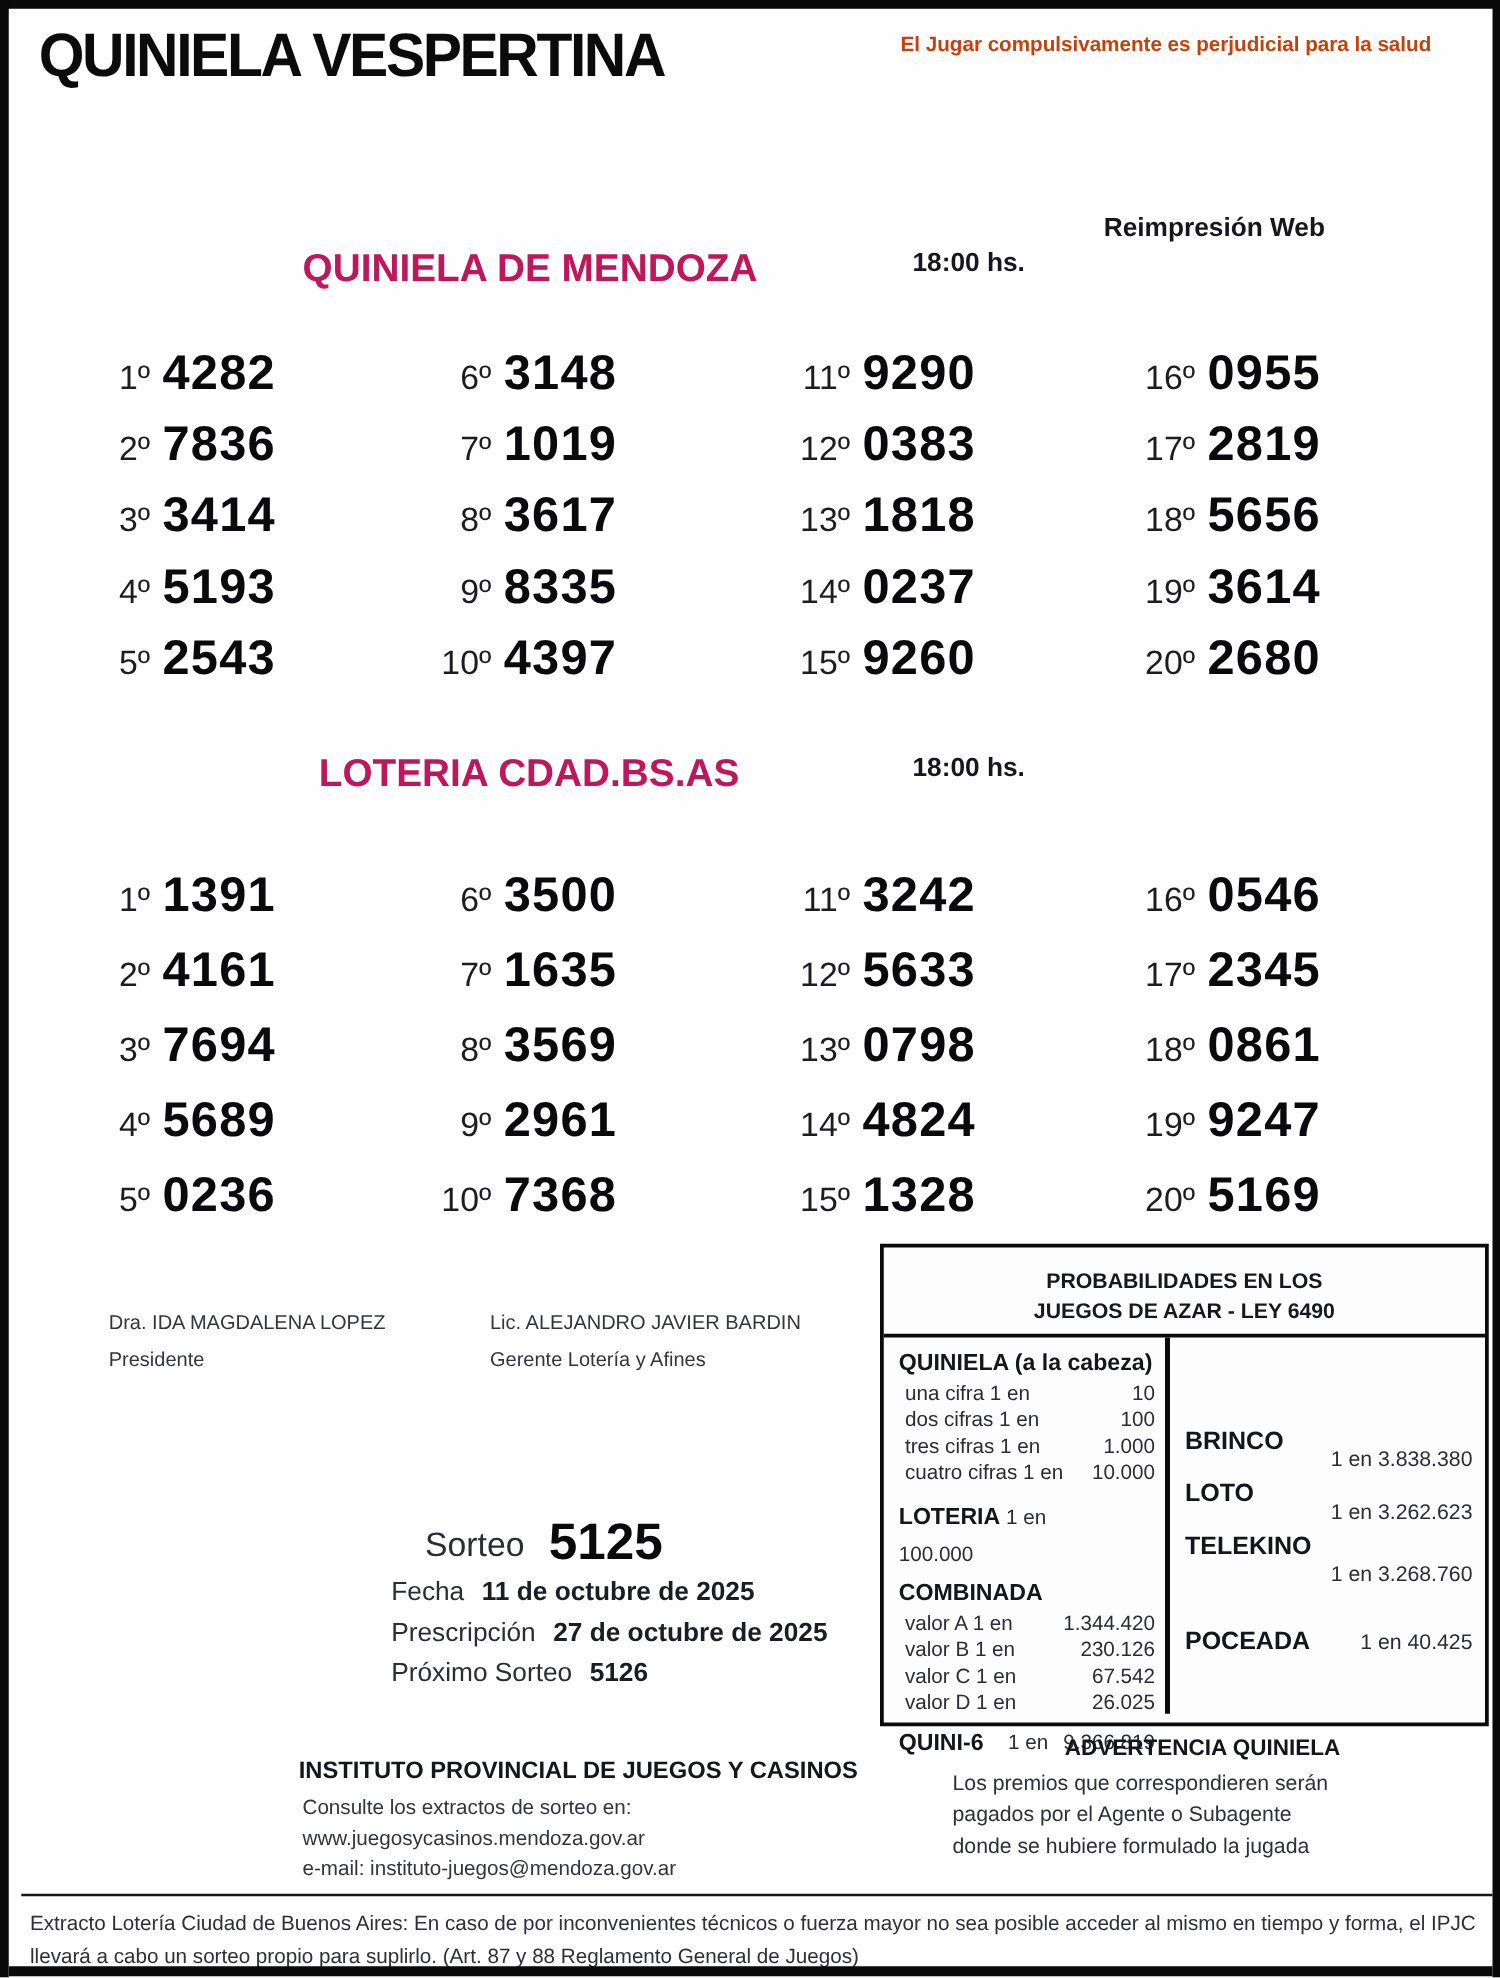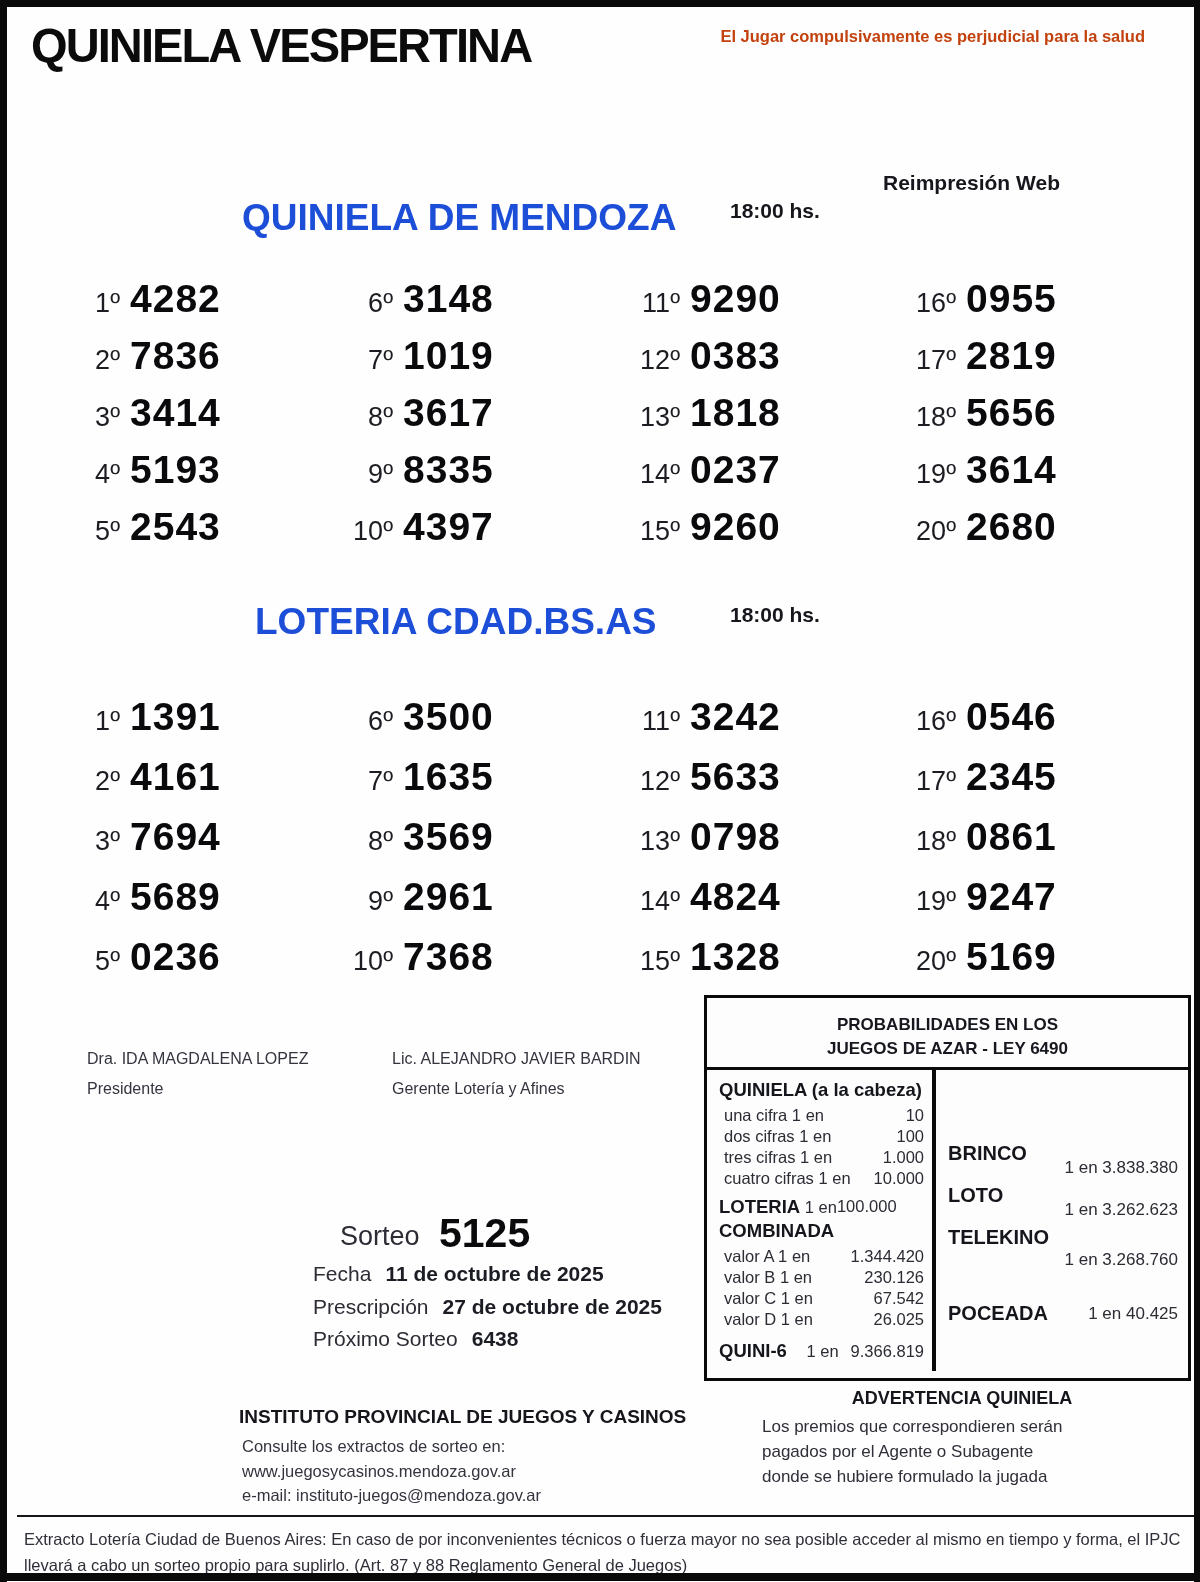--- a/index.html
+++ b/index.html
@@ -12,21 +12,21 @@
   }
   .abs{position:absolute;}
   .page-title{
     left:24px; top:10px; font-size:49px; font-weight:900; letter-spacing:-2px;
     transform:scaleX(.96); transform-origin:left top; color:#0b0b0b; white-space:nowrap;
   }
   .health-warning{
     left:690px; top:20px; width:448px; text-align:right;
     font-size:16.5px; font-weight:bold; color:#c2410c;
   }
-  .draw-title{font-size:37px; font-weight:bold; color:#1d4ed8; white-space:nowrap; letter-spacing:0px;}
+  .draw-title{font-size:31px; font-weight:bold; color:#be185d; white-space:nowrap; letter-spacing:0px;}
   .draw-time{font-size:21px; font-weight:bold; color:#16161c;}
   .reprint{left:876px; top:164px; font-size:21px; font-weight:bold; color:#16161c;}
   .res-cell{position:absolute; display:flex; align-items:baseline;}
   .res-ord{display:inline-block; width:58px; text-align:right; font-size:27px; color:#1c1c22; margin-right:10px;}
   .res-num{font-size:39px; font-weight:bold; color:#0a0a0d; letter-spacing:1px;}
   .official-name{font-size:16px; color:#33343e;}
   .official-role{font-size:16px; color:#33343e;}
   .sorteo-label{font-size:27px; color:#2b2c34;}
   .sorteo-number{font-size:41px; font-weight:bold; color:#0a0a0d;}
   .meta-row{font-size:21px; color:#2b2c34; white-space:nowrap;}
@@ -42,21 +42,21 @@
   }
   .prob-body{position:relative; display:flex; height:301px;}
   .prob-left{
     width:229px; box-sizing:border-box; border-right:4px solid #0a0a0a;
     padding:7px 8px 0 12px; color:#2b2c34;
   }
   .prob-right{position:relative; flex:1;}
   .odds-header{font-weight:bold; font-size:18.5px; color:#15161c; margin:2px 0 4px;}
   .odds-row{display:flex; justify-content:space-between; font-size:16.5px; line-height:21px; padding-left:5px;}
   .odds-row .v{text-align:right;}
-  .loteria-row{display:flex; font-size:16.5px; margin-top:9px; line-height:17px;}
+  .loteria-row{display:flex; justify-content:space-between; font-size:16.5px; margin-top:9px; line-height:30px;flex-direction:column;}
   .loteria-row .n{font-weight:bold; font-size:18.5px; color:#15161c;}
   .quini-row{display:flex; font-size:16.5px; margin-top:10px; line-height:22px;}
   .quini-row .n{font-weight:bold; font-size:18.5px; color:#15161c; flex:1;}
   .quini-row .m{margin-right:12px;}
   .game-name{position:absolute; font-weight:bold; font-size:20px; color:#15161c;}
   .game-odds{position:absolute; font-size:17px; color:#2b2c34;}
   .advert-title{left:790px; top:1381px; width:330px; text-align:center; font-weight:bold; font-size:18px; color:#15161c;}
   .advert-lines{left:755px; top:1407px; width:400px; font-size:17px; line-height:25px; color:#2e2f38;}
   .inst-name{left:232px; top:1399px; font-size:19px; font-weight:bold; color:#15161c; white-space:nowrap;}
   .inst-lines{left:235px; top:1427px; font-size:16.5px; line-height:24.5px; color:#33343e;}
@@ -252,21 +252,21 @@
 
   <div class="abs sorteo-label" style="left:333px; top:1214px;">Sorteo</div>
   <div class="abs sorteo-number" style="left:432px; top:1203px;">5125</div>
   <div class="abs meta-row" style="left:306px; top:1255px;">
     <span>Fecha</span><b>11 de octubre de 2025</b>
   </div>
   <div class="abs meta-row" style="left:306px; top:1288px;">
     <span>Prescripción</span><b>27 de octubre de 2025</b>
   </div>
   <div class="abs meta-row" style="left:306px; top:1320px;">
-    <span>Próximo Sorteo</span><b>6438</b>
+    <span>Próximo Sorteo</span><b>5126</b>
   </div>
 
   <div class="abs prob-box">
     <div class="prob-head">
       <div>PROBABILIDADES EN LOS</div>
       <div>JUEGOS DE AZAR - LEY 6490</div>
     </div>
     <div class="prob-body">
       <div class="prob-left">
         <div class="odds-header">QUINIELA (a la cabeza)</div>

